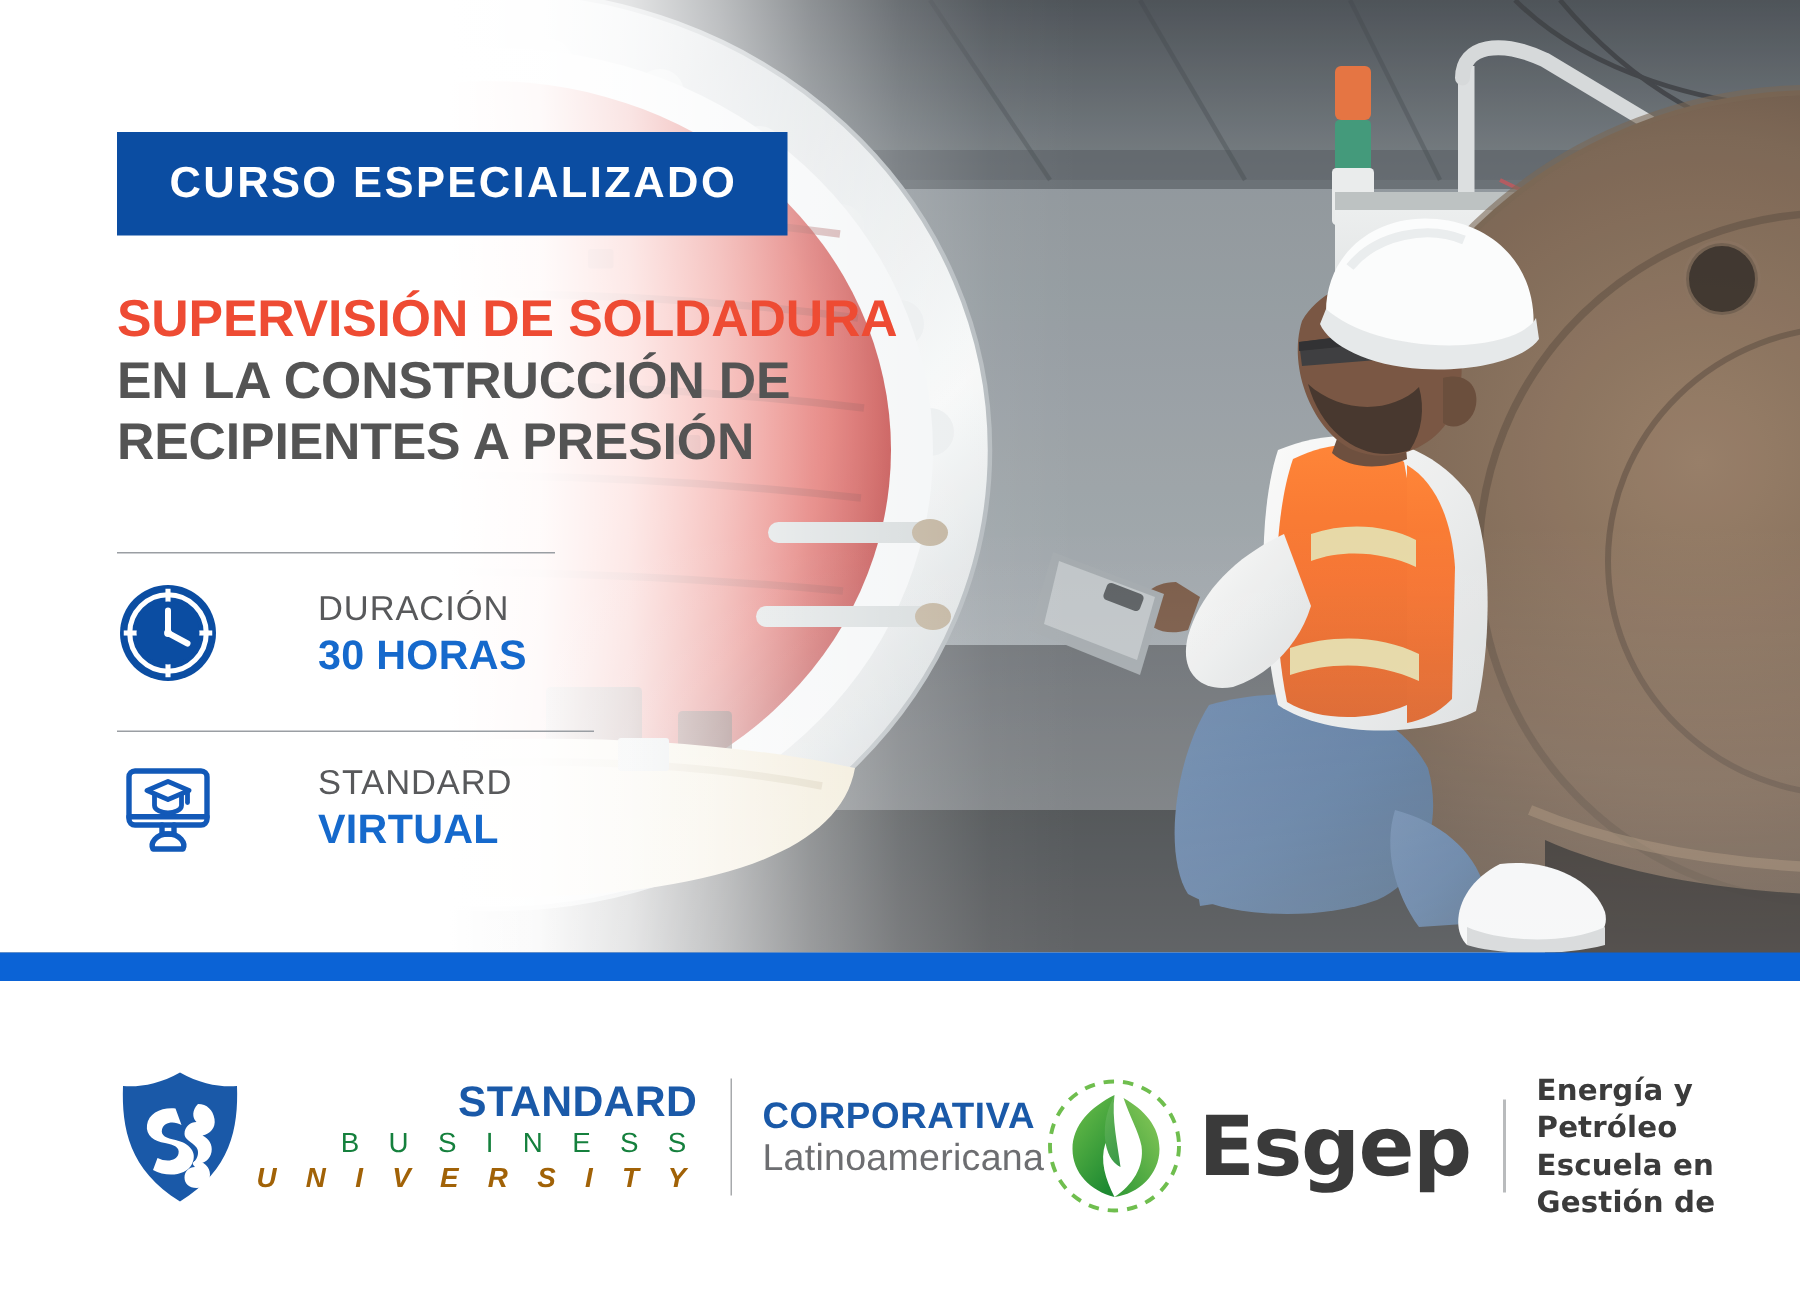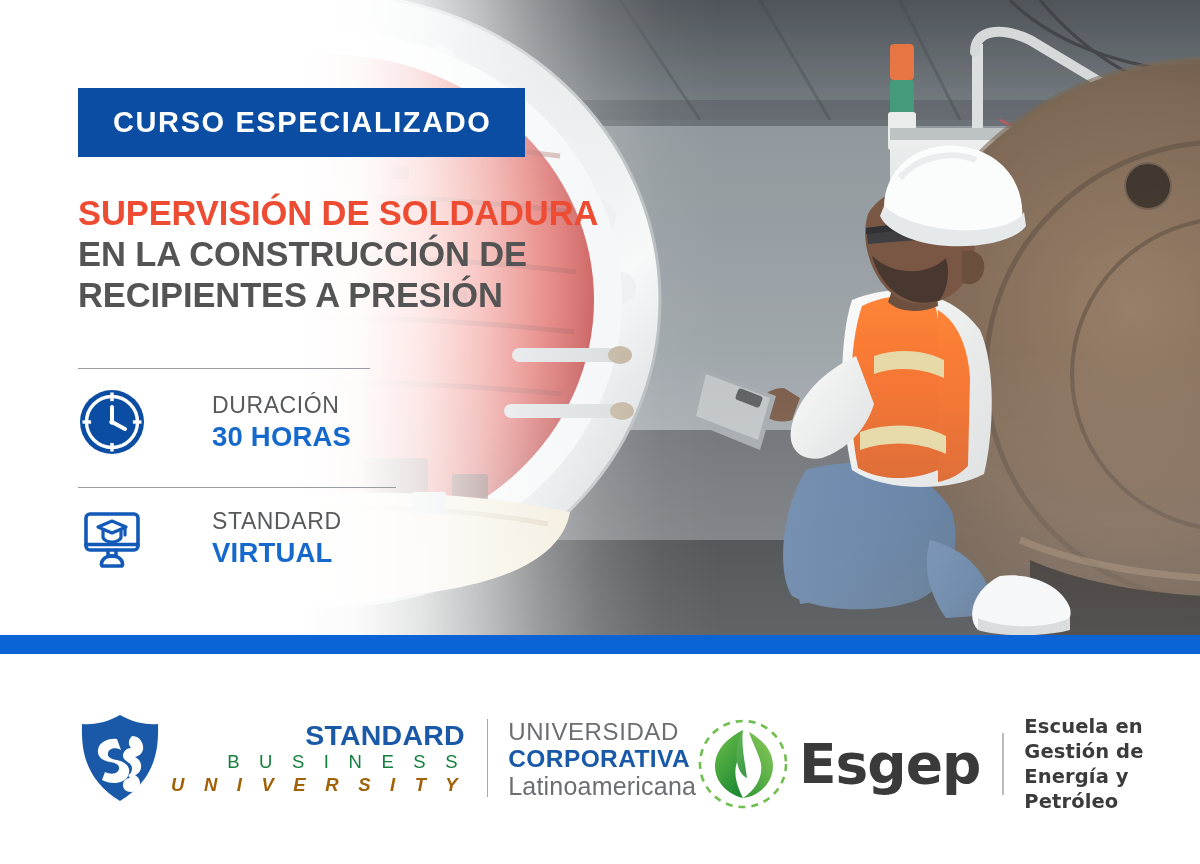--- a/index.html
+++ b/index.html
@@ -429,21 +429,20 @@
         <path d="M52 62 C58 62 62 66 62 71 C62 76 58 80 53 80 C48 80 45 77 45 73
                  C45 69 48 66 52 66 C50 64 50 63 52 62 Z" fill="#ffffff"></path>
       </svg>
       <div class="sbu-words">
         <div class="sbu-standard">STANDARD</div>
         <div class="sbu-business">B U S I N E S S</div>
         <div class="sbu-university">U N I V E R S I T Y</div>
       </div>
       <div class="vdiv"></div>
       <div class="uc-words">
-        <div class="uc-l1">UNIVERSIDAD</div>
         <div class="uc-l2">CORPORATIVA</div>
         <div class="uc-l3">Latinoamericana</div>
       </div>
     </div>
 
     <div class="logo-esgep">
       <svg class="esgep-mark" width="92" height="92" viewBox="0 0 92 92">
         <defs>
           <linearGradient id="gA" x1="0" y1="0" x2="0.6" y2="1">
             <stop offset="0" stop-color="#6FC04A"></stop>
@@ -458,18 +457,18 @@
         <path d="M46 12 C30 20 18 32 18 48 C18 64 30 76 46 80
                  C40 68 36 56 40 44 C42 54 46 58 50 60
                  C48 44 44 28 46 12 Z" fill="url(#gA)"></path>
         <path d="M52 14 C66 22 76 33 76 48 C76 65 62 78 46 80
                  C58 72 66 60 64 46 C62 36 56 26 52 14 Z" fill="url(#gB)"></path>
         <path d="M46 12 C50 28 52 40 50 60 C46 58 42 54 40 44 C38 30 42 20 46 12 Z" fill="#ffffff" opacity="0.10"></path>
       </svg>
       <div class="esgep-word">Esgep</div>
       <div class="vdiv2"></div>
       <div class="esgep-sub">
+        <div>Energía y Petróleo</div>
         <div>Escuela en Gestión de</div>
-        <div>Energía y Petróleo</div>
       </div>
     </div>
   </div>
 </div>
 
 </body></html>

